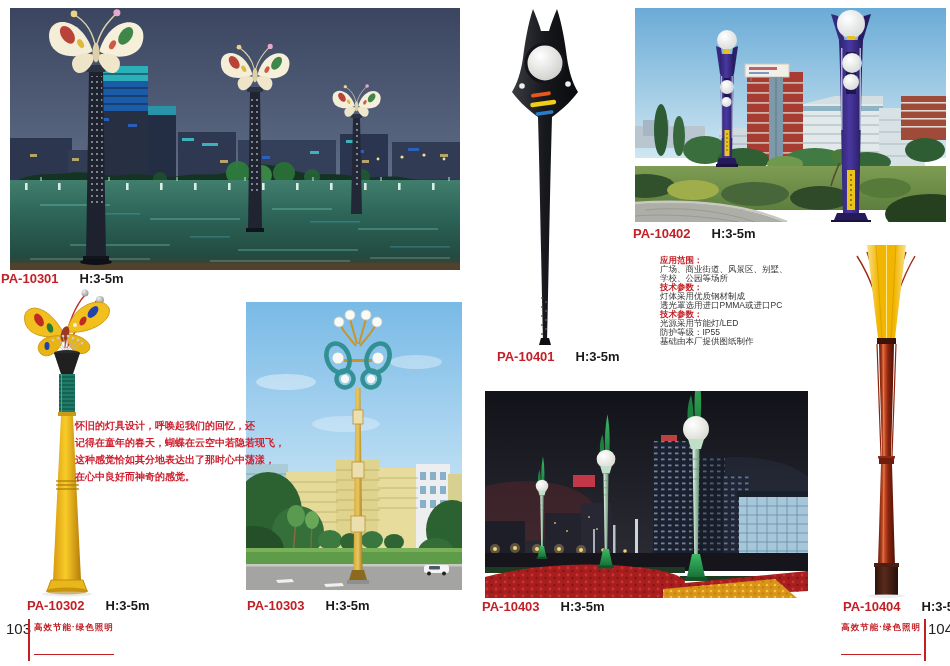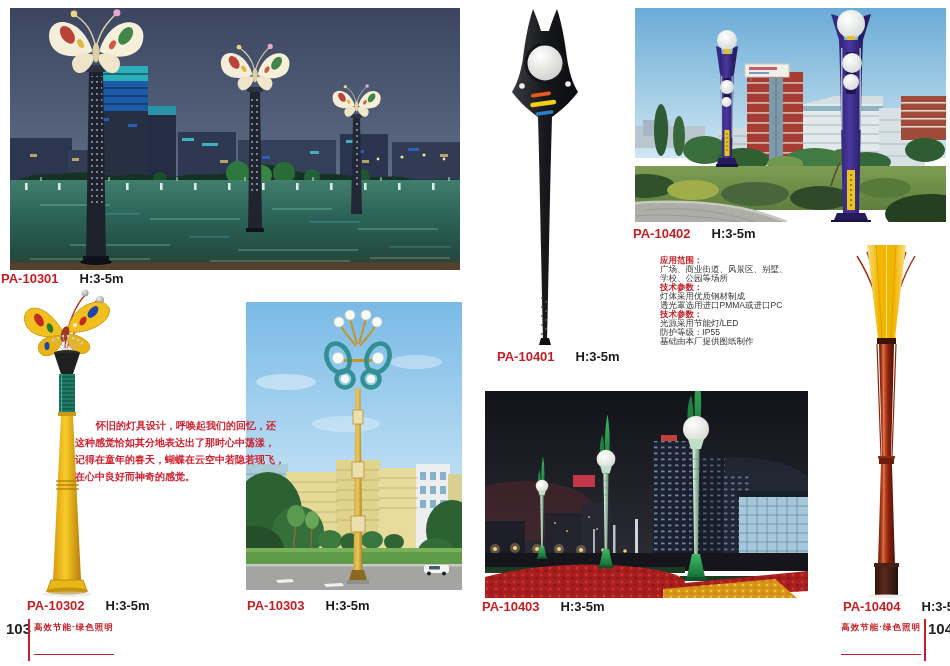--- a/index.html
+++ b/index.html
@@ -17,26 +17,26 @@
   .plabel{position:absolute;font-size:13px;font-weight:bold;white-space:nowrap;}
   .plabel .model{color:var(--red);}
   .plabel .spec{color:#1a1a1a;margin-left:5px;padding-left:16px;}
   #l0{left:1px;top:271px;}   #l1{left:27px;top:598px;}
   #l2{left:247px;top:598px;} #l3{left:497px;top:349px;}
   #l4{left:633px;top:226px;} #l5{left:482px;top:599px;}
   #l6{left:843px;top:599px;}
   #poem{position:absolute;left:75px;top:417px;width:180px;color:#cf2030;
         font-size:10px;font-weight:bold;line-height:17px;}
   #poem .pline{white-space:nowrap;}
-  #poem .indent{padding-left:21px;}
+  #poem .indent{}
   #infoblock{position:absolute;left:660px;top:256px;width:210px;font-size:8.5px;
         line-height:9px;color:#333;}
   #infoblock .ihead{color:var(--red);font-weight:bold;}
   #infoblock div{white-space:nowrap;}
-  .fnum{position:absolute;top:620px;font-size:15px;font-weight:bold;color:#222;}
+  .fnum{position:absolute;top:620px;font-size:15px;font-weight:normal;color:#222;}
   #fnum-l{left:6px;} #fnum-r{left:928px;}
   .fline{position:absolute;top:619px;width:2px;height:42px;background:var(--red);}
   #fline-l{left:28px;} #fline-r{left:924px;}
   .fslogan{position:absolute;top:622px;font-size:8.5px;font-weight:bold;color:var(--red);
         border-bottom:1.5px solid var(--red);padding-bottom:20px;white-space:nowrap;letter-spacing:1px;}
   #fslogan-l{left:34px;} #fslogan-r{right:29px;}
 </style>
 </head>
 <body>
 
@@ -605,22 +605,22 @@
     <div>灯体采用优质钢材制成</div>
     <div>透光罩选用进口PMMA或进口PC</div>
     <div class="ihead">技术参数：</div>
     <div>光源采用节能灯/LED</div>
     <div>防护等级：IP55</div>
     <div>基础由本厂提供图纸制作</div>
   </div>
 
   <div id="poem">
     <div class="pline indent">怀旧的灯具设计，呼唤起我们的回忆，还</div>
+    <div class="pline">记得在童年的春天，蝴蝶在云空中若隐若现飞，</div>
     <div class="pline">这种感觉恰如其分地表达出了那时心中荡漾，</div>
-    <div class="pline">记得在童年的春天，蝴蝶在云空中若隐若现飞，</div>
     <div class="pline">在心中良好而神奇的感觉。</div>
   </div>
 
   <svg class="art" id="ph10403" viewBox="0 0 323 207" preserveAspectRatio="none">
     <defs>
       <linearGradient id="s6sky" x1="0" y1="0" x2="0" y2="1">
           <stop offset="0" stop-color="#121219"></stop>
           <stop offset="1" stop-color="#2b2b34"></stop>
         </linearGradient>
       <pattern id="s6win" width="7" height="6" patternUnits="userSpaceOnUse">

